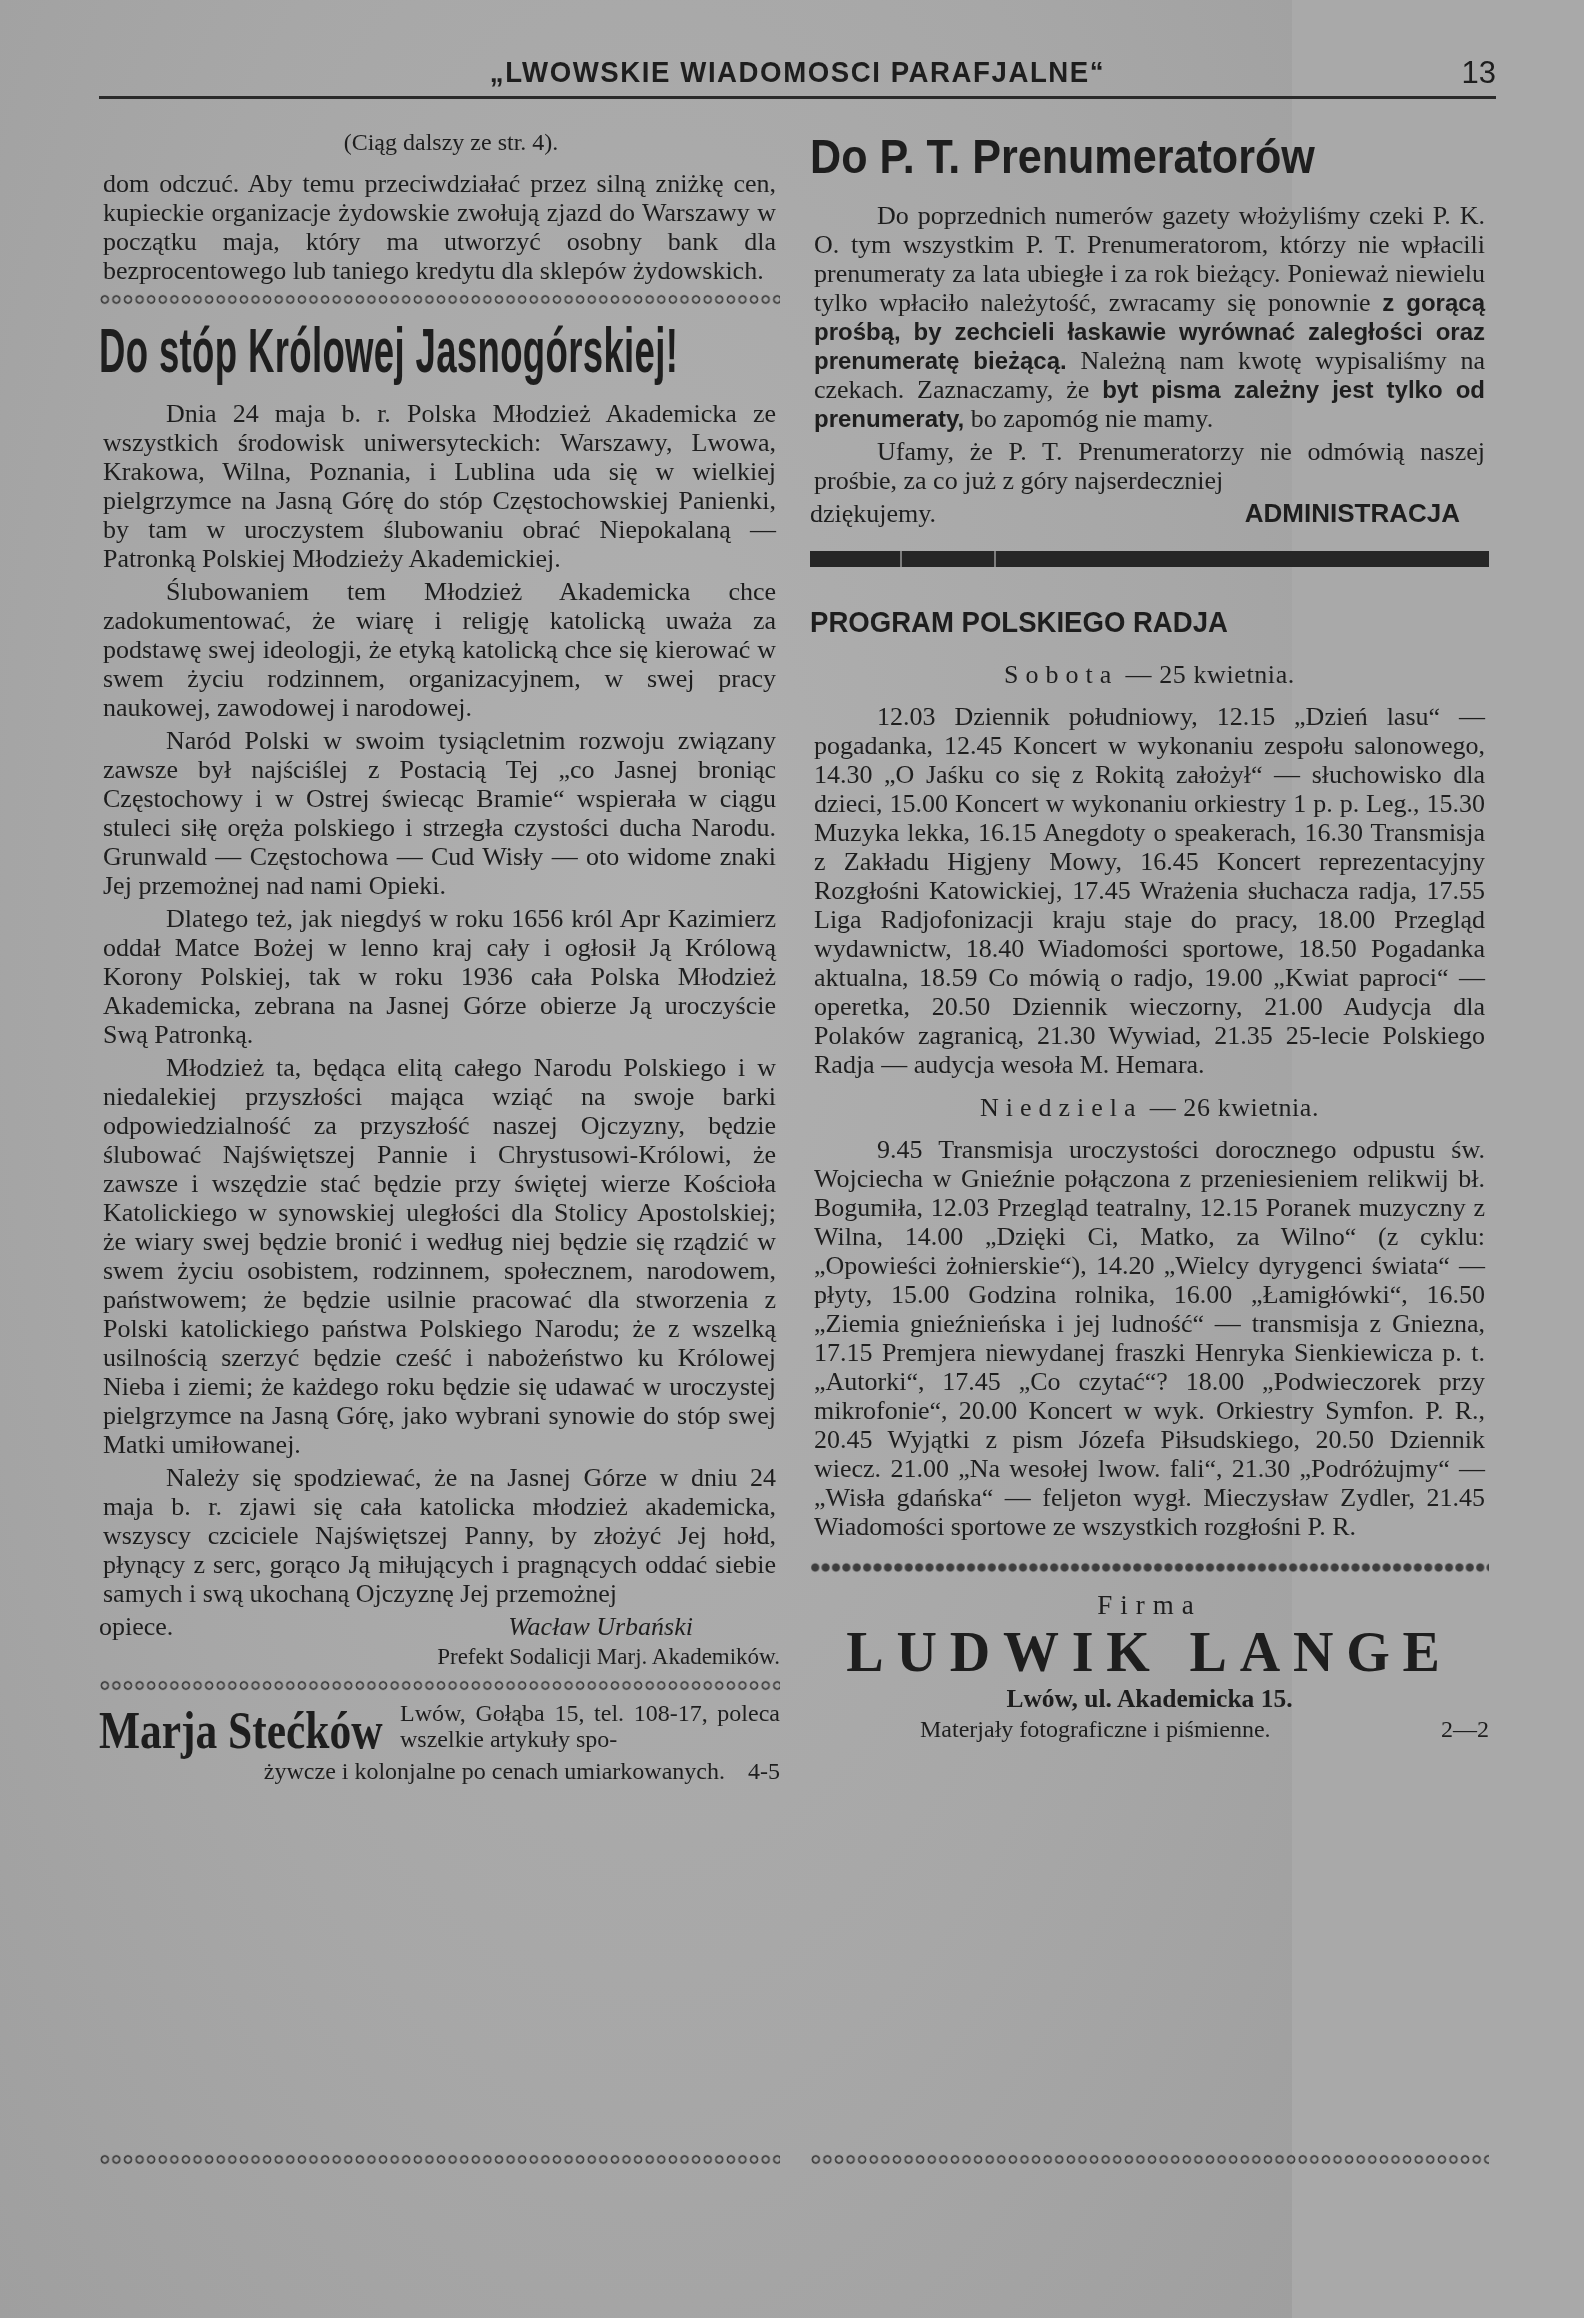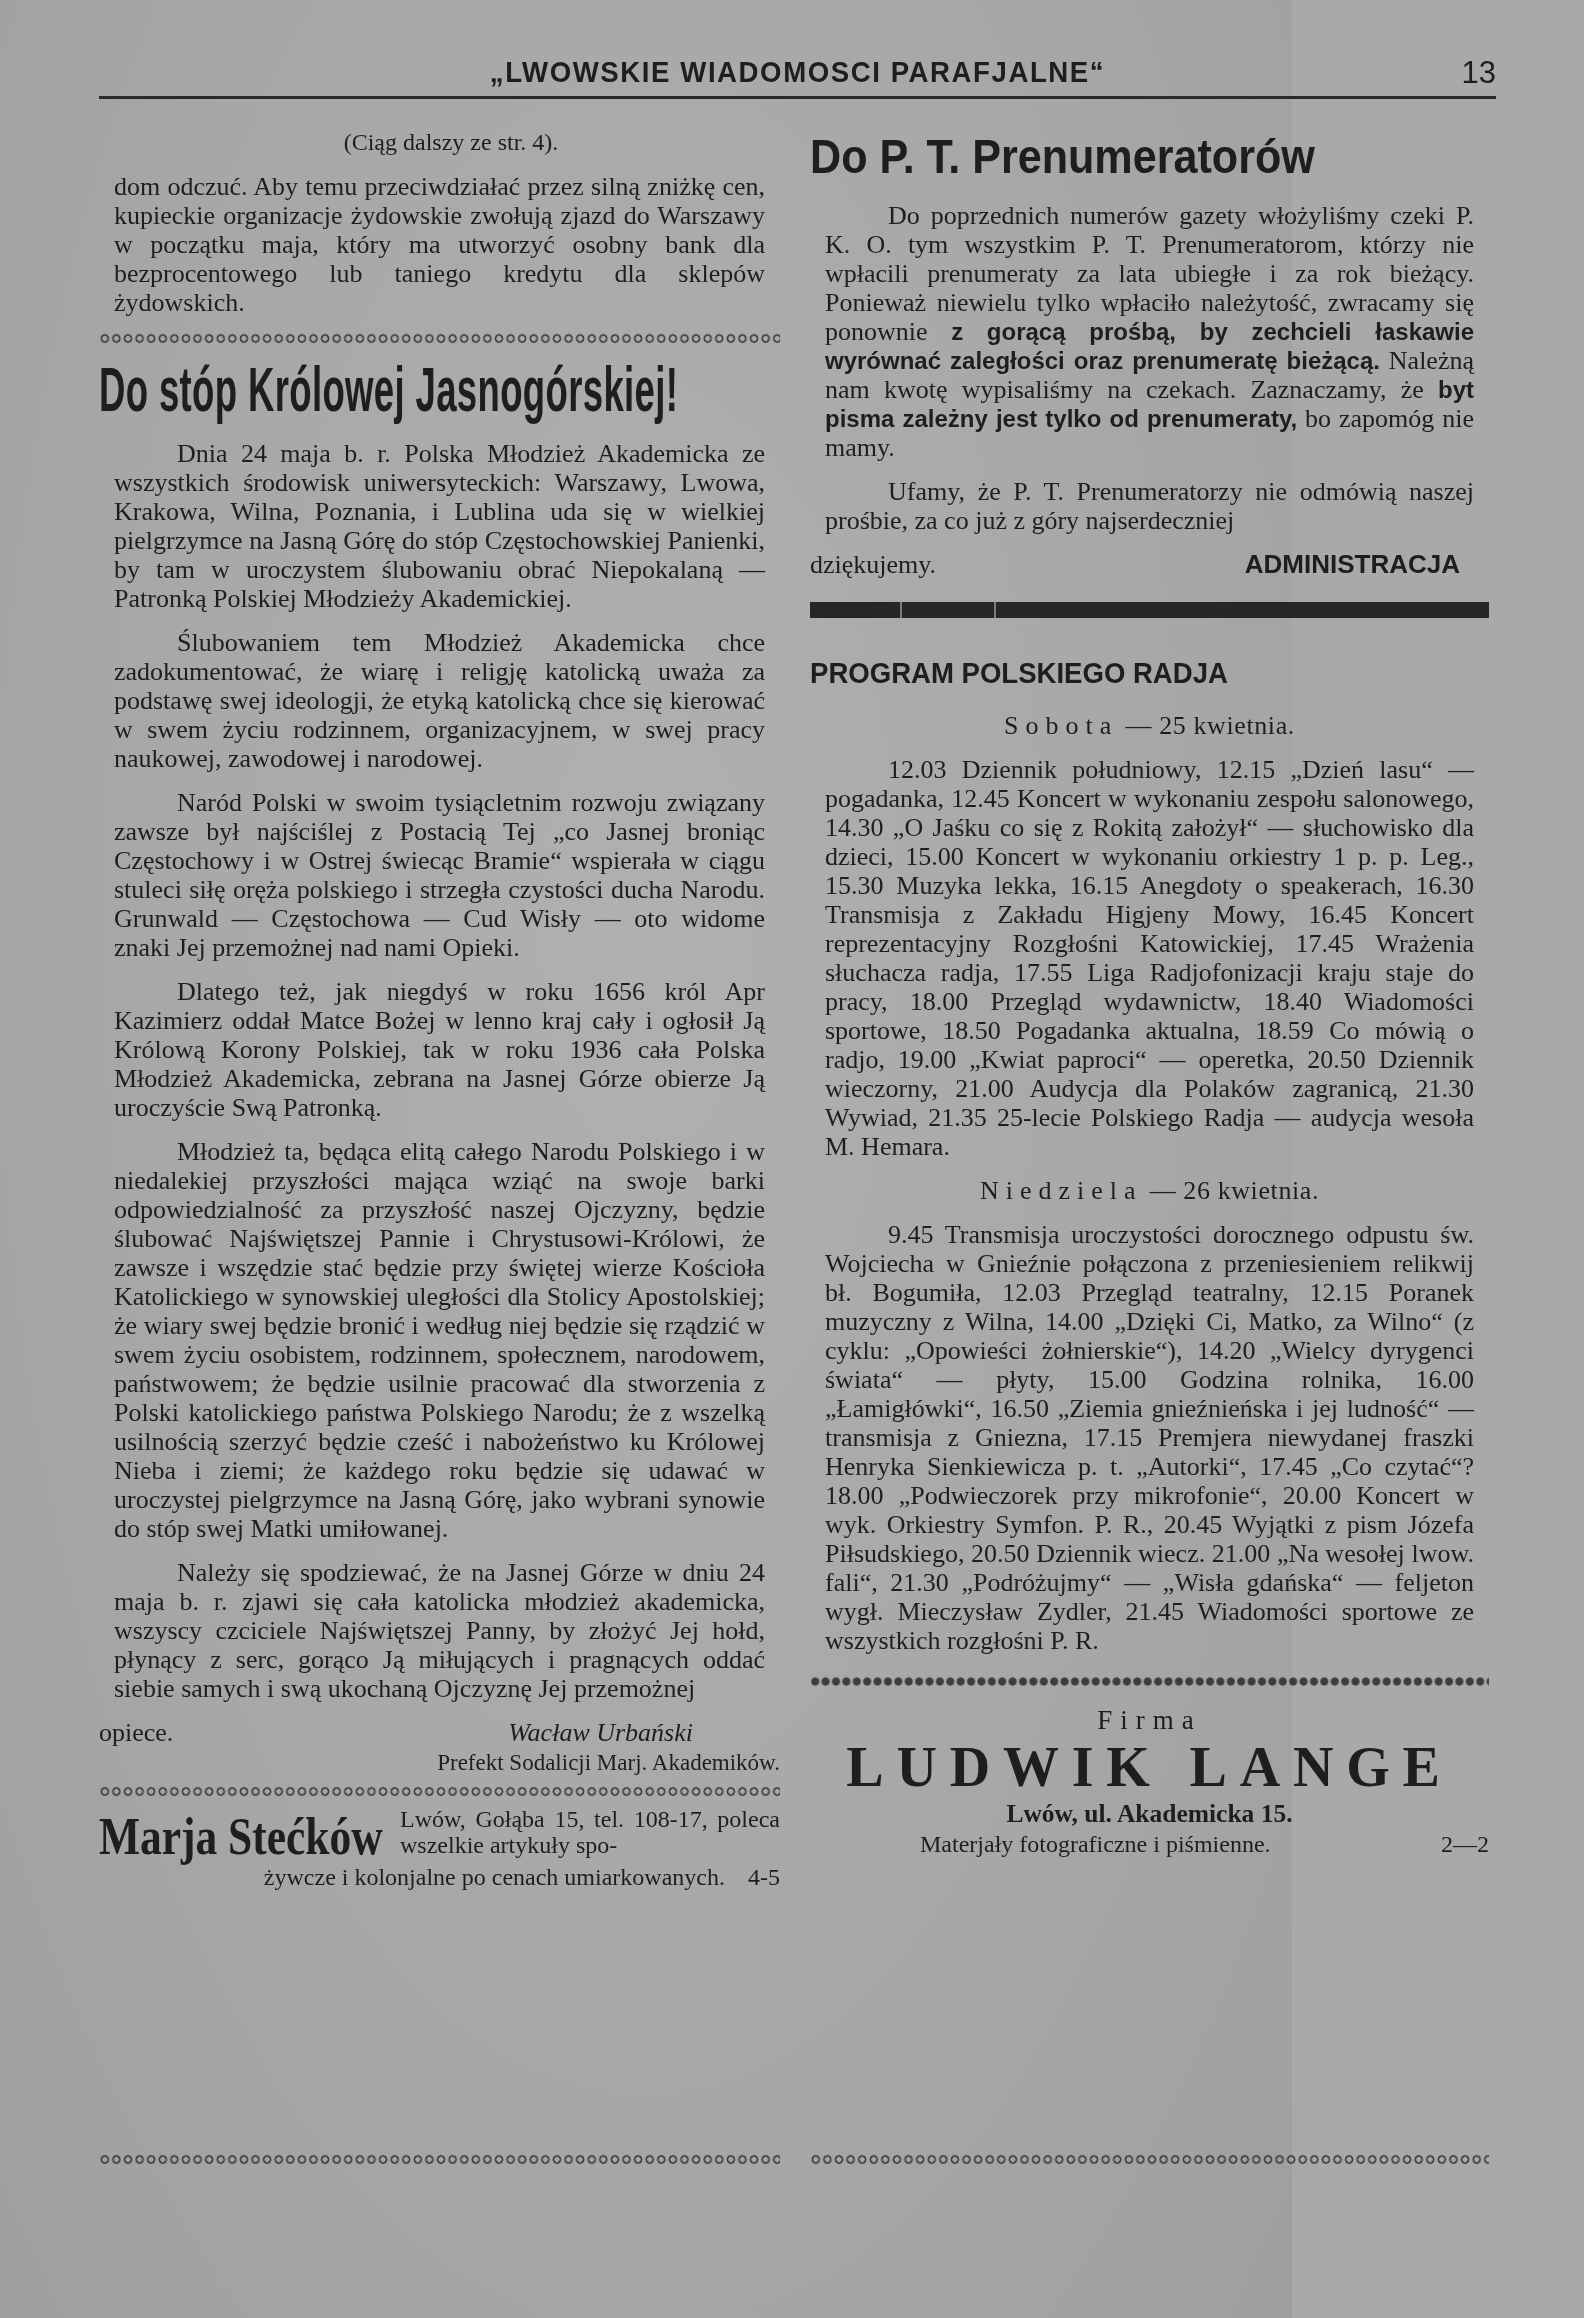--- a/index.html
+++ b/index.html
@@ -29,21 +29,21 @@
     .head-rule {
       position: absolute; left: 99px; top: 96px; width: 1397px; height: 2.9px; background: #2a2a2a;
     }
     .col {
       position: absolute; top: 128px;
       font-size: 26px; line-height: 29px; text-align: justify;
       hyphens: manual;
     }
     .col-left { left: 99px; width: 681px; }
     .col-right { left: 810px; width: 679px; }
-    .col p { margin: 15px; text-indent: 63px; }
+    .col p { margin: 4px; text-indent: 63px; }
     .col p.noindent { text-indent: 0; }
     .continued { text-align: center; font-size: 24px; margin: 0 0 12px 0; padding-left: 23px; }
     .ornament {
       height: 12.8px; margin: 8px 0 9.3px 0;
       background:
         radial-gradient(circle at 50% 50%, transparent 2.3px, #2a2a2a 2.9px, #2a2a2a 4px, transparent 4.6px) 0 0 / 11.6px 12.8px repeat-x;
       opacity: 0.85;
     }
     .ornament.dark {
       background:

